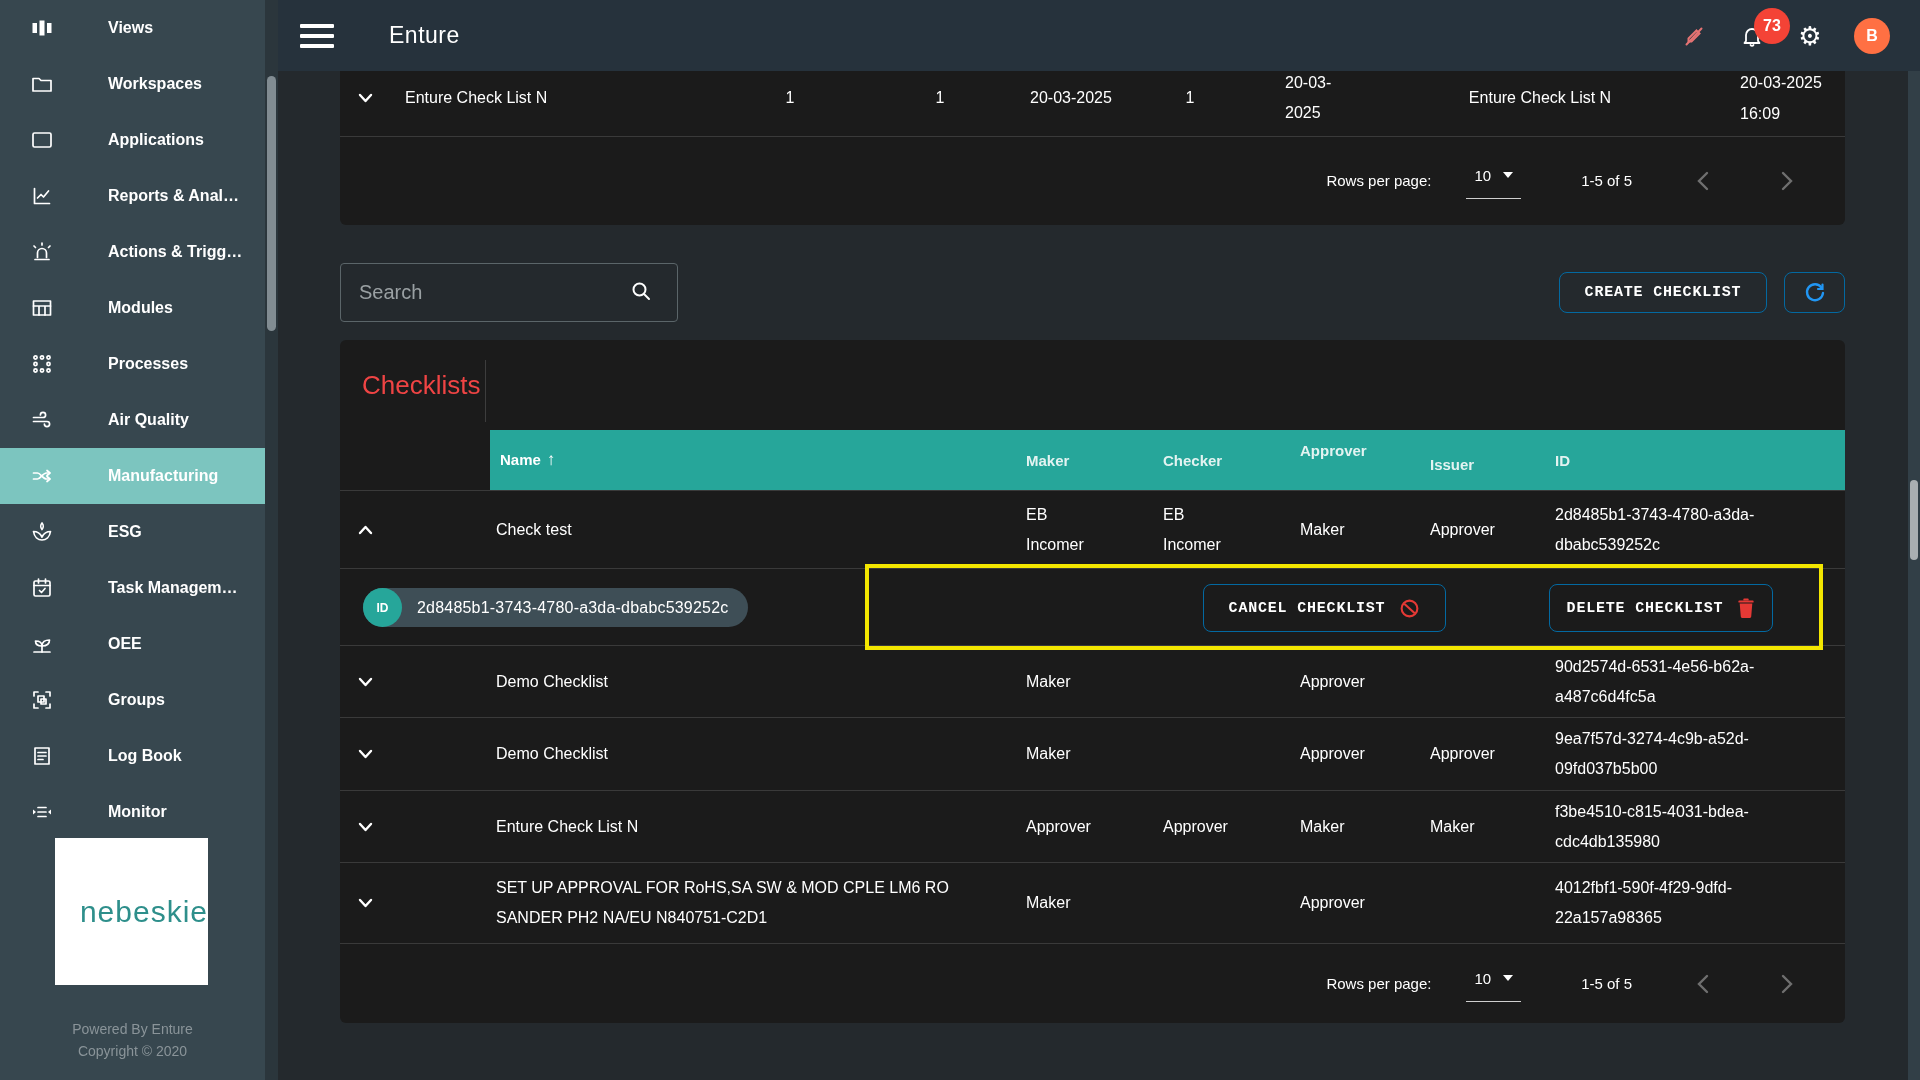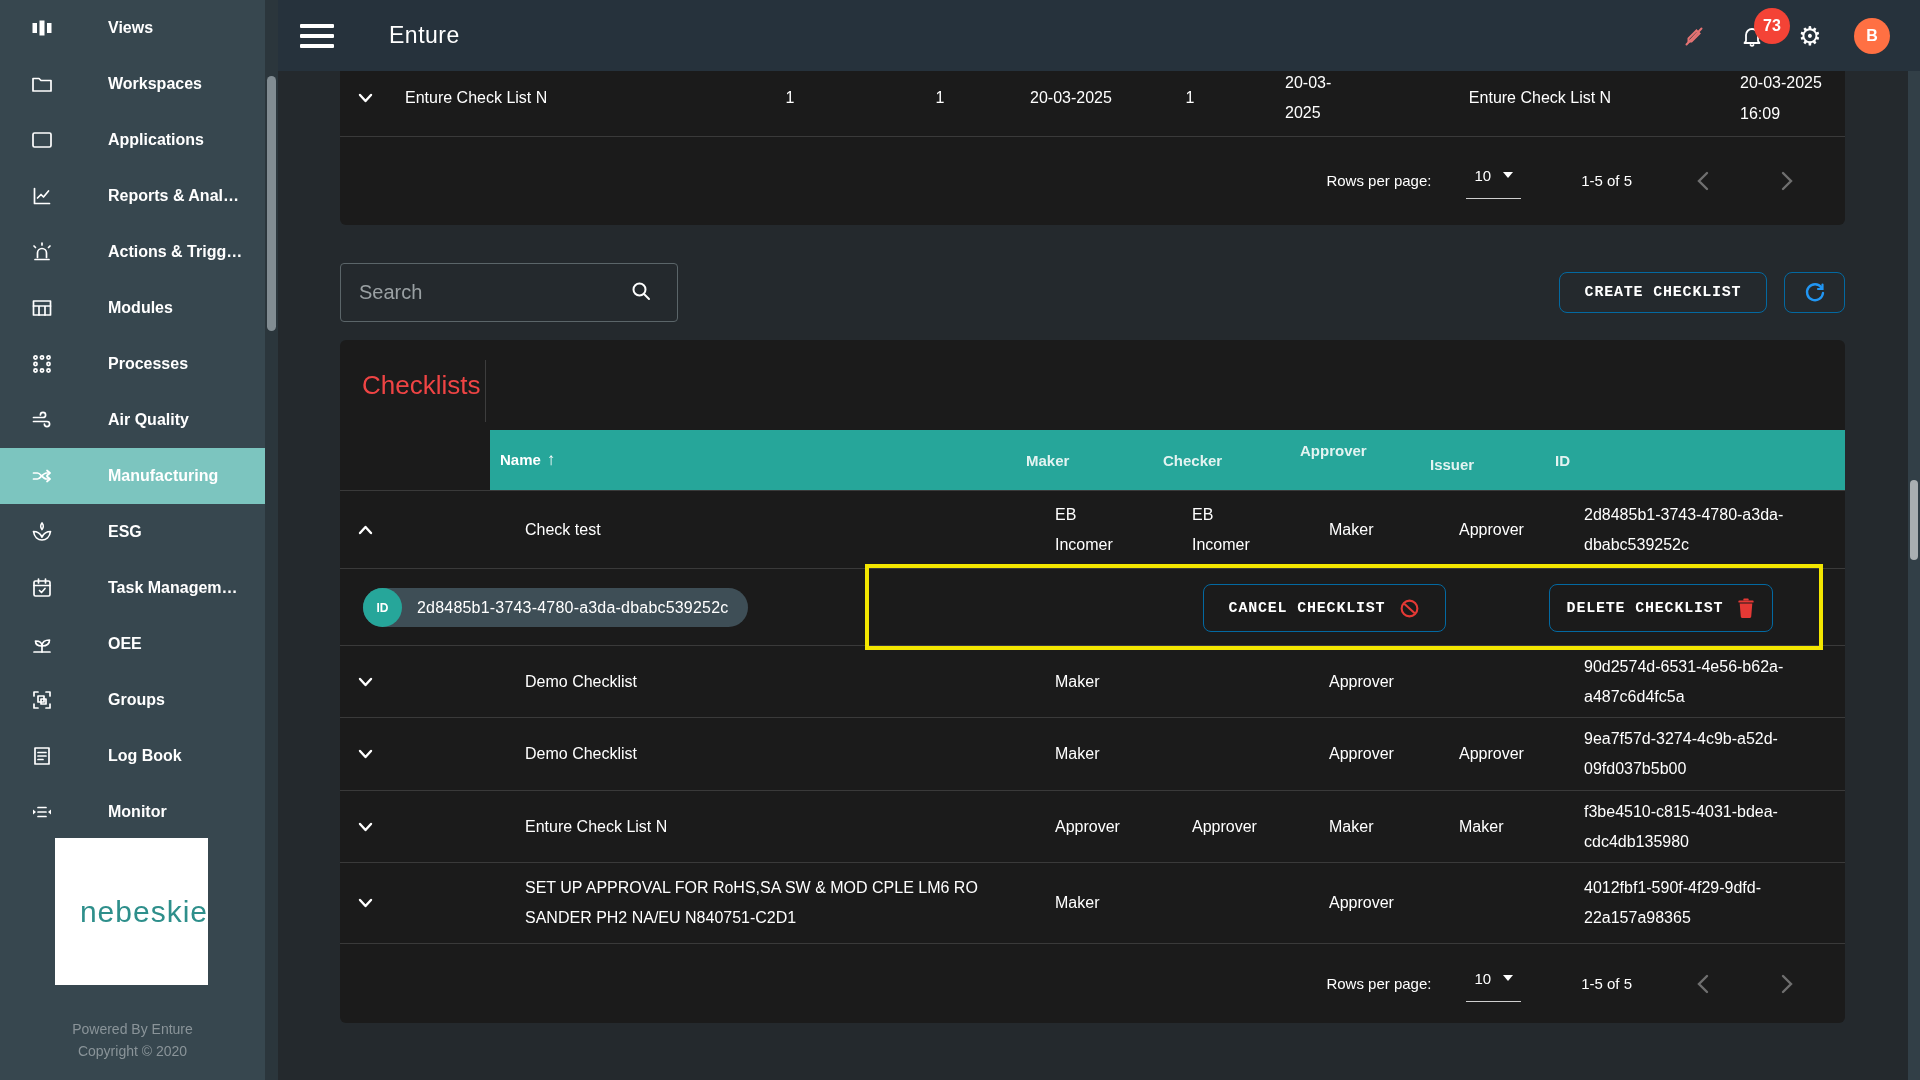--- a/index.html
+++ b/index.html
@@ -111,21 +111,21 @@
   .hd-name .arrow { font-weight:400; font-size:17px; margin-left:6px; }
   .hd-maker, .hd-checker { width:137px; padding-left:20px; }
   .hd-approver { width:130px; padding-left:20px; transform:translateY(-10px); }
   .hd-issuer { width:125px; padding-left:20px;margin-top:8px; }
   .hd-id { flex:1; padding-left:20px; }
 
   .cl-row { display:flex; align-items:center; background:#1B1B1B; border-top:1px solid #3a3a3a;
             color:#fff; font-size:16px; line-height:30px; }
   .cl-row:first-of-type { border-top:none; }
   .cell-exp { width:150px; padding-left:18px; }
-  .cell-name { width:516px; padding:8px 40px 8px 6px;margin-left:29px; }
+  .cell-name { width:516px; padding:8px 40px 8px 6px; }
   .cell-maker, .cell-checker { width:137px; padding:0 39px 0 20px; }
   .cell-approver { width:130px; padding-left:20px; }
   .cell-issuer { width:125px; padding-left:20px; }
   .cell-id { flex:1; padding:8px 15px 8px 20px; }
   .chev { display:inline-flex; cursor:pointer; }
   .chev svg { stroke:#fff; fill:none; stroke-width:2.4; stroke-linecap:round; stroke-linejoin:round; }
 
   .row-check { height:78px; }
   .row-h72 { height:72px; }
   .row-h73 { height:73px; }

